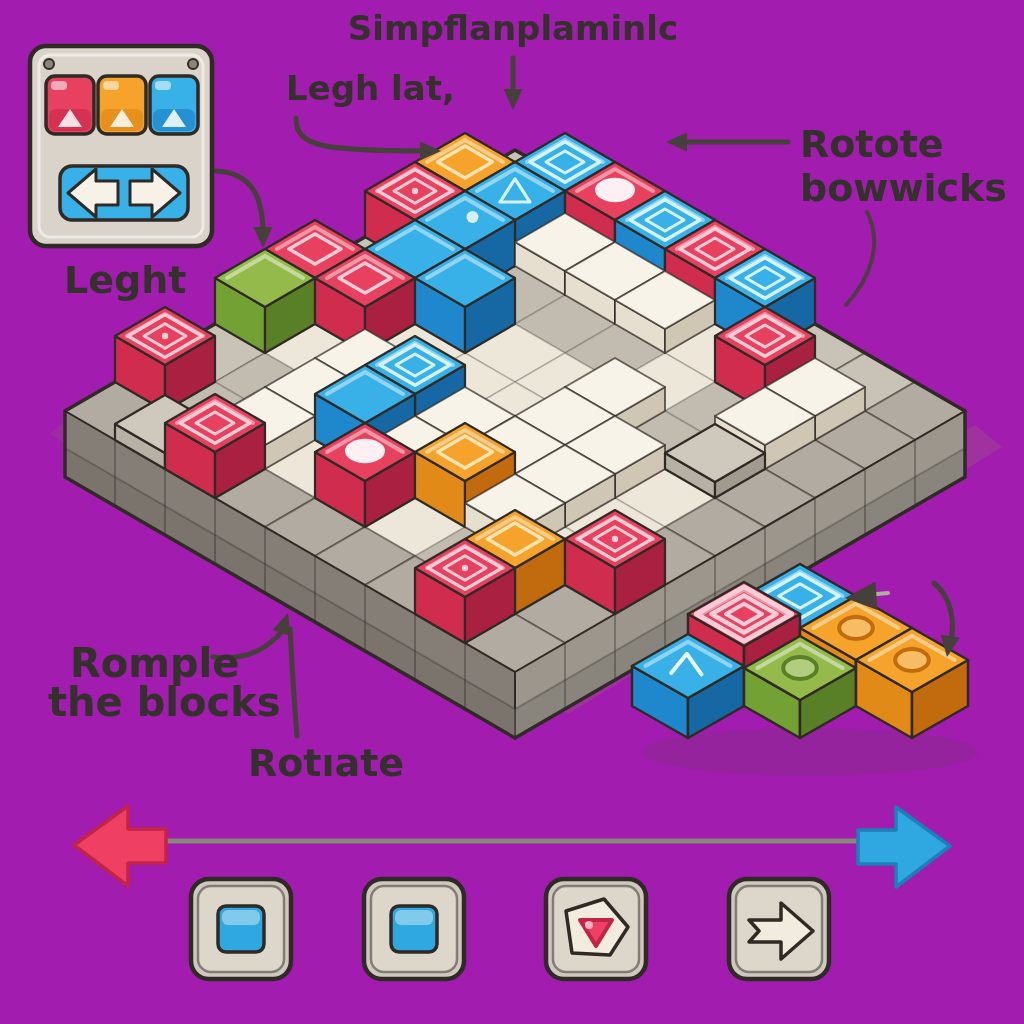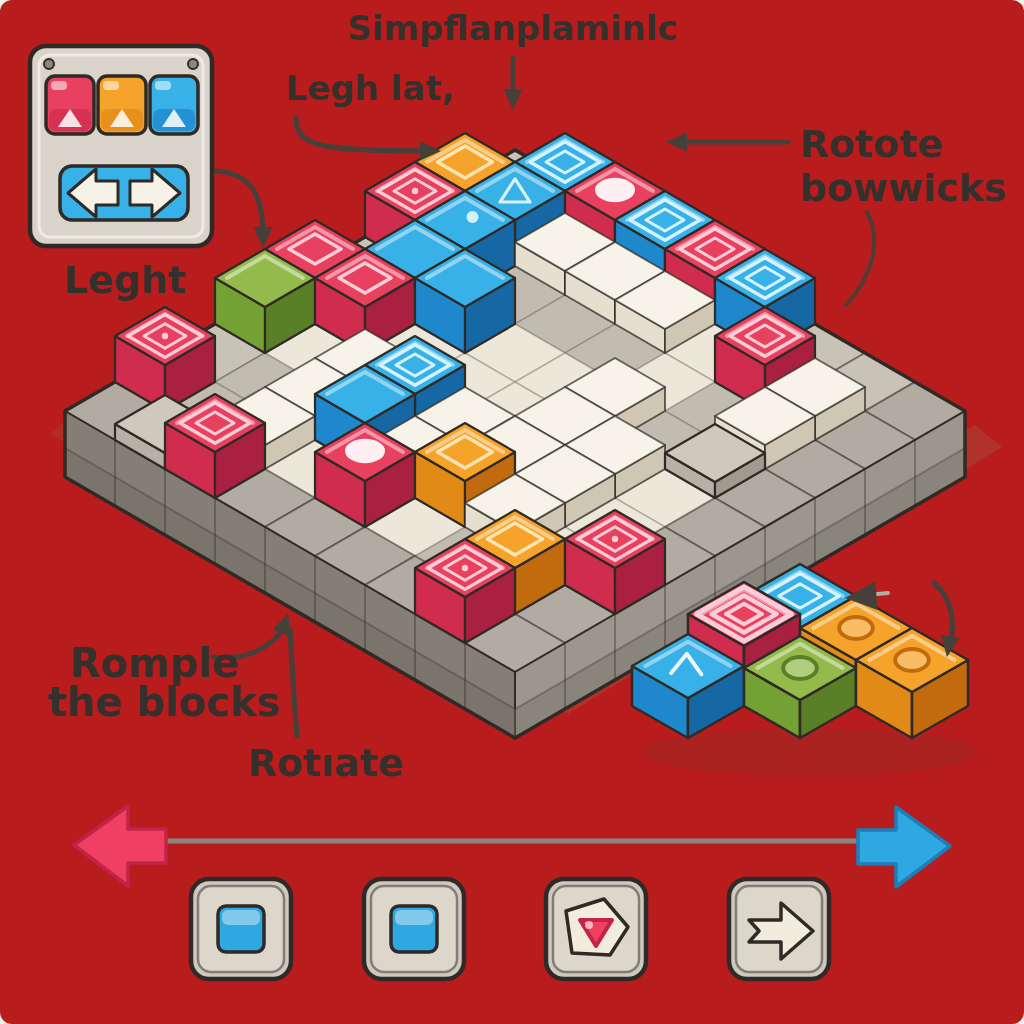--- a/index.html
+++ b/index.html
@@ -4,21 +4,21 @@
 <style>
   html,body{margin:0;padding:0;background:#f3f1e5;}
   .stage{position:relative;width:1024px;height:1024px;overflow:hidden;background:#f3f1e5;}
   svg{position:absolute;left:0;top:0;}
   .lbl{font-family:"DejaVu Sans","Liberation Sans",sans-serif;font-weight:600;fill:#34302c;}
   .t34{font-size:34px;} .t38{font-size:38px;} .t40{font-size:40px;}
 </style>
 </head>
 <body>
 
-<div class="stage" style="background: #b91c1c; border-radius: 12px;">
+<div class="stage" style="background: #a21caf;">
   <svg id="scene" width="1024" height="1024" viewBox="0 0 1024 1024">
     <g id="g-board">
         <polygon points="520,690 975,425 1002,447 568,714" fill="rgba(148,132,100,0.22)"></polygon>
         <polygon points="66,420 522,692 506,708 50,434" fill="rgba(148,132,100,0.15)"></polygon>
         <polygon points="515,150 965,411 515,672 65,411" fill="#ece7d9"></polygon>
         <polygon points="515,150 565,179 515,208 465,179" fill="#c9c2b7" stroke="rgba(50,44,38,0.45)" stroke-width="2"></polygon>
         <polygon points="565,179 615,208 565,237 515,208" fill="#c9c2b7" stroke="rgba(50,44,38,0.45)" stroke-width="2"></polygon>
         <polygon points="615,208 665,237 615,266 565,237" fill="#c9c2b7" stroke="rgba(50,44,38,0.45)" stroke-width="2"></polygon>
         <polygon points="665,237 715,266 665,295 615,266" fill="#c9c2b7" stroke="rgba(50,44,38,0.45)" stroke-width="2"></polygon>
         <polygon points="715,266 765,295 715,324 665,295" fill="#c9c2b7" stroke="rgba(50,44,38,0.45)" stroke-width="2"></polygon>

